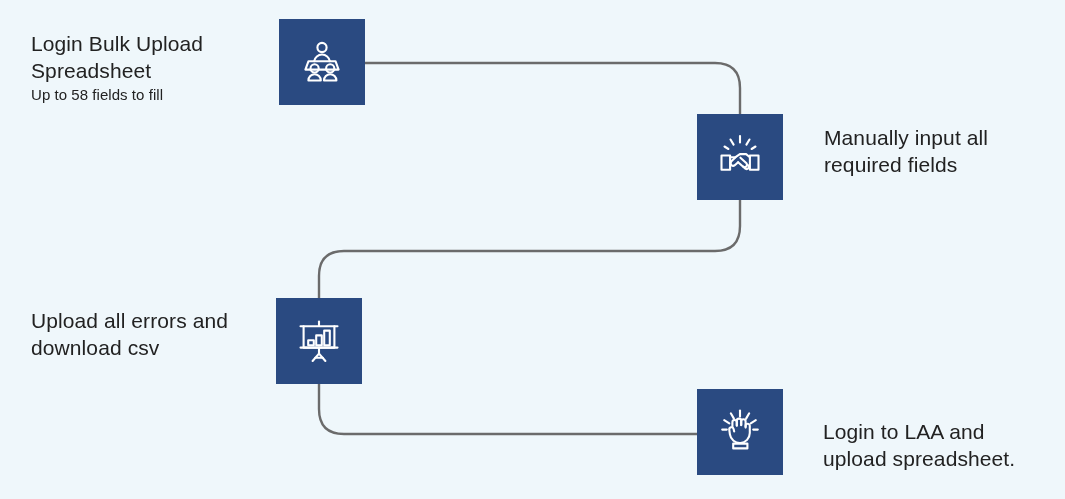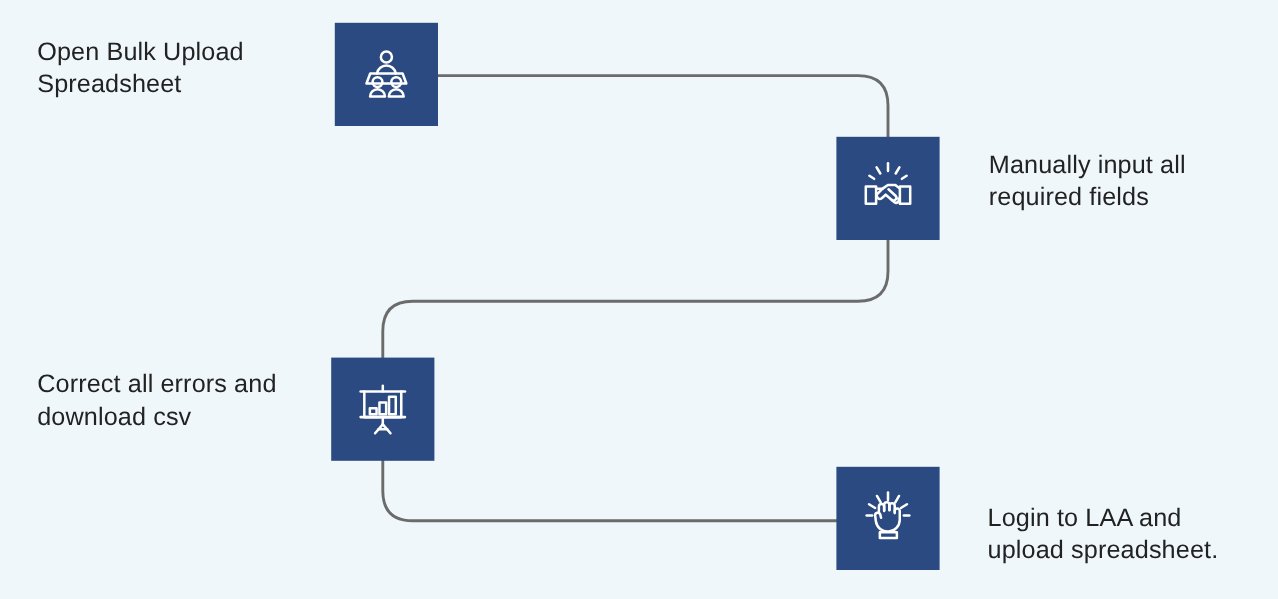--- a/index.html
+++ b/index.html
@@ -107,22 +107,23 @@
         <path class="icon-stroke" d="M11.5 24.2 h27 l3.1 8.4 h-33.2 z"></path>
         <circle class="icon-stroke" cx="17.6" cy="31.4" r="4.1"></circle>
         <path class="icon-stroke" d="M11.4 43.5 a6.2 6.2 0 0 1 12.4 0 z"></path>
         <circle class="icon-stroke" cx="33.2" cy="31.4" r="4.1"></circle>
         <path class="icon-stroke" d="M27 43.5 a6.2 6.2 0 0 1 12.4 0 z"></path>
       </svg>
     </span>
   </div>
 
   <div class="label label-left" id="label-1">
-    <div class="label-title">Open Bulk Upload
+    <div class="label-title">Login Bulk Upload
 Spreadsheet</div>
+    <div class="label-sub">Up to 58 fields to fill</div>
   </div>
 
   <div class="node" id="node-2">
     <span>
       <svg width="50" height="50" viewBox="0 0 50 50" aria-hidden="true">
         <line class="icon-stroke" x1="25" y1="4" x2="25" y2="10.5"></line>
         <line class="icon-stroke" x1="15.5" y1="7.5" x2="18.6" y2="12.6"></line>
         <line class="icon-stroke" x1="34.5" y1="7.5" x2="31.4" y2="12.6"></line>
         <line class="icon-stroke" x1="9.5" y1="14.5" x2="13.4" y2="17"></line>
         <line class="icon-stroke" x1="40.5" y1="14.5" x2="36.6" y2="17"></line>
@@ -153,21 +154,21 @@
         <rect class="icon-stroke" x="30.2" y="14.6" width="5.6" height="14.6"></rect>
         <line class="icon-stroke" x1="25" y1="31.6" x2="25" y2="37.6"></line>
         <line class="icon-stroke" x1="25" y1="37.6" x2="18.6" y2="45"></line>
         <line class="icon-stroke" x1="25" y1="37.6" x2="31.4" y2="45"></line>
         <line class="icon-stroke" x1="21.3" y1="41.8" x2="28.7" y2="41.8"></line>
       </svg>
     </span>
   </div>
 
   <div class="label label-left" id="label-3">
-    <div class="label-title">Correct all errors and
+    <div class="label-title">Upload all errors and
 download csv</div>
     <div class="label-sub"></div>
   </div>
 
   <div class="node" id="node-4">
     <span>
       <svg width="50" height="50" viewBox="0 0 50 50" aria-hidden="true">
         <line class="icon-stroke" x1="25" y1="3.5" x2="25" y2="9.6"></line>
         <line class="icon-stroke" x1="15.8" y1="6.3" x2="18.9" y2="11.6"></line>
         <line class="icon-stroke" x1="34.2" y1="6.3" x2="31.1" y2="11.6"></line>

